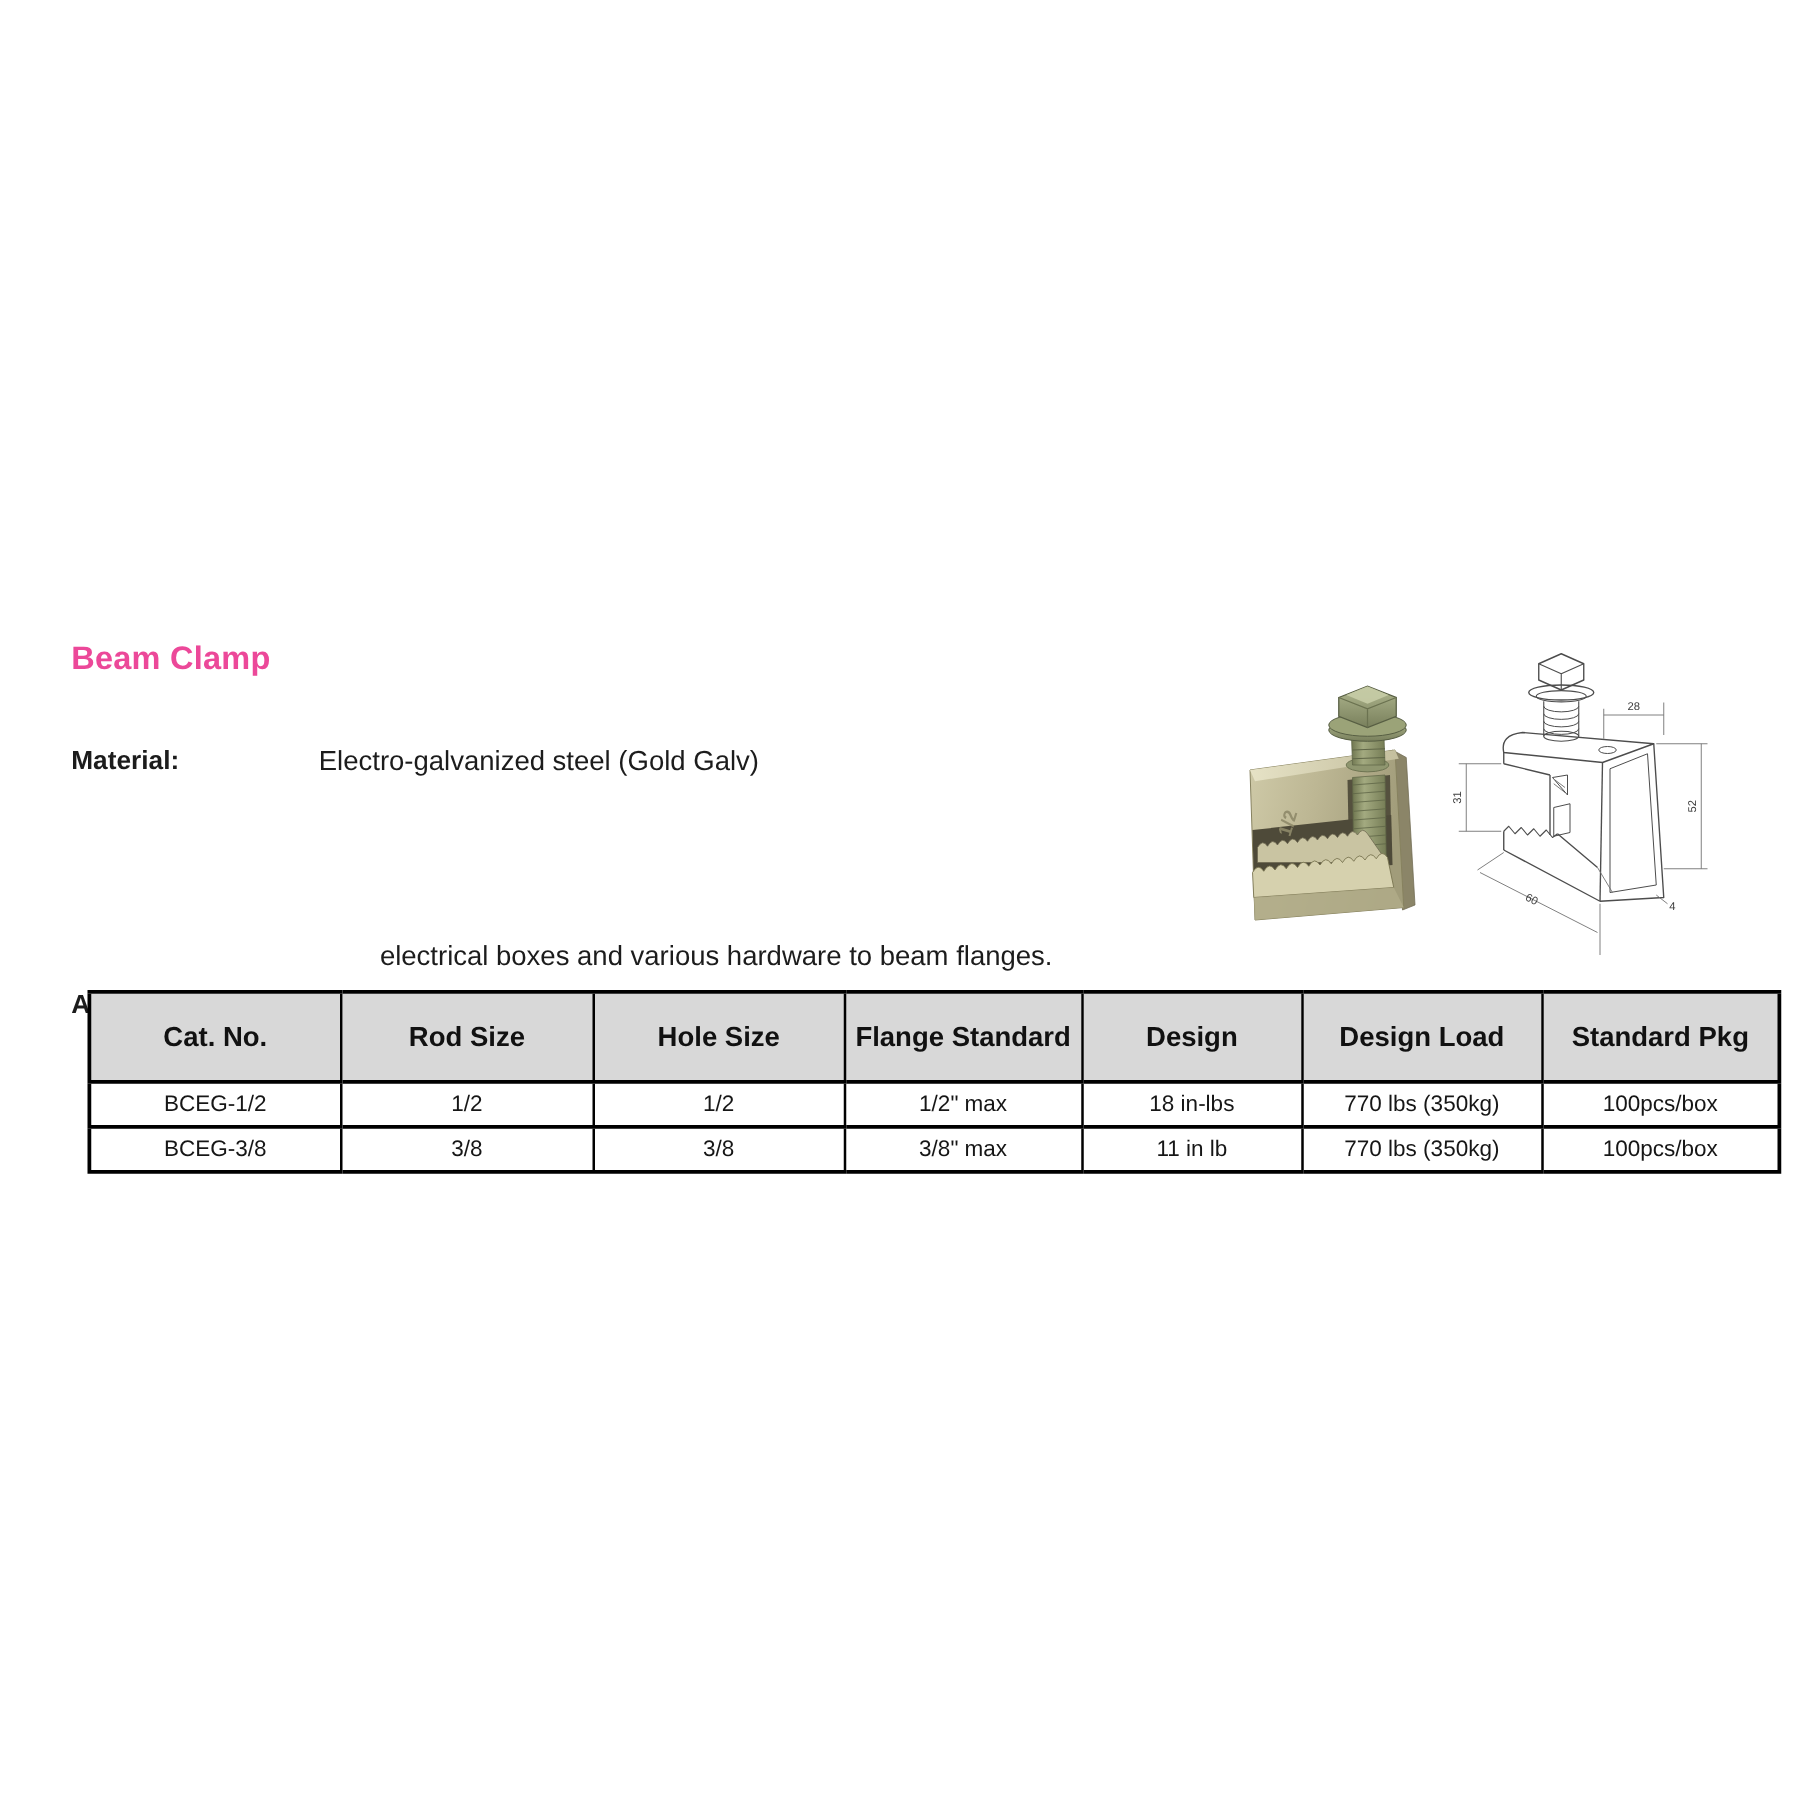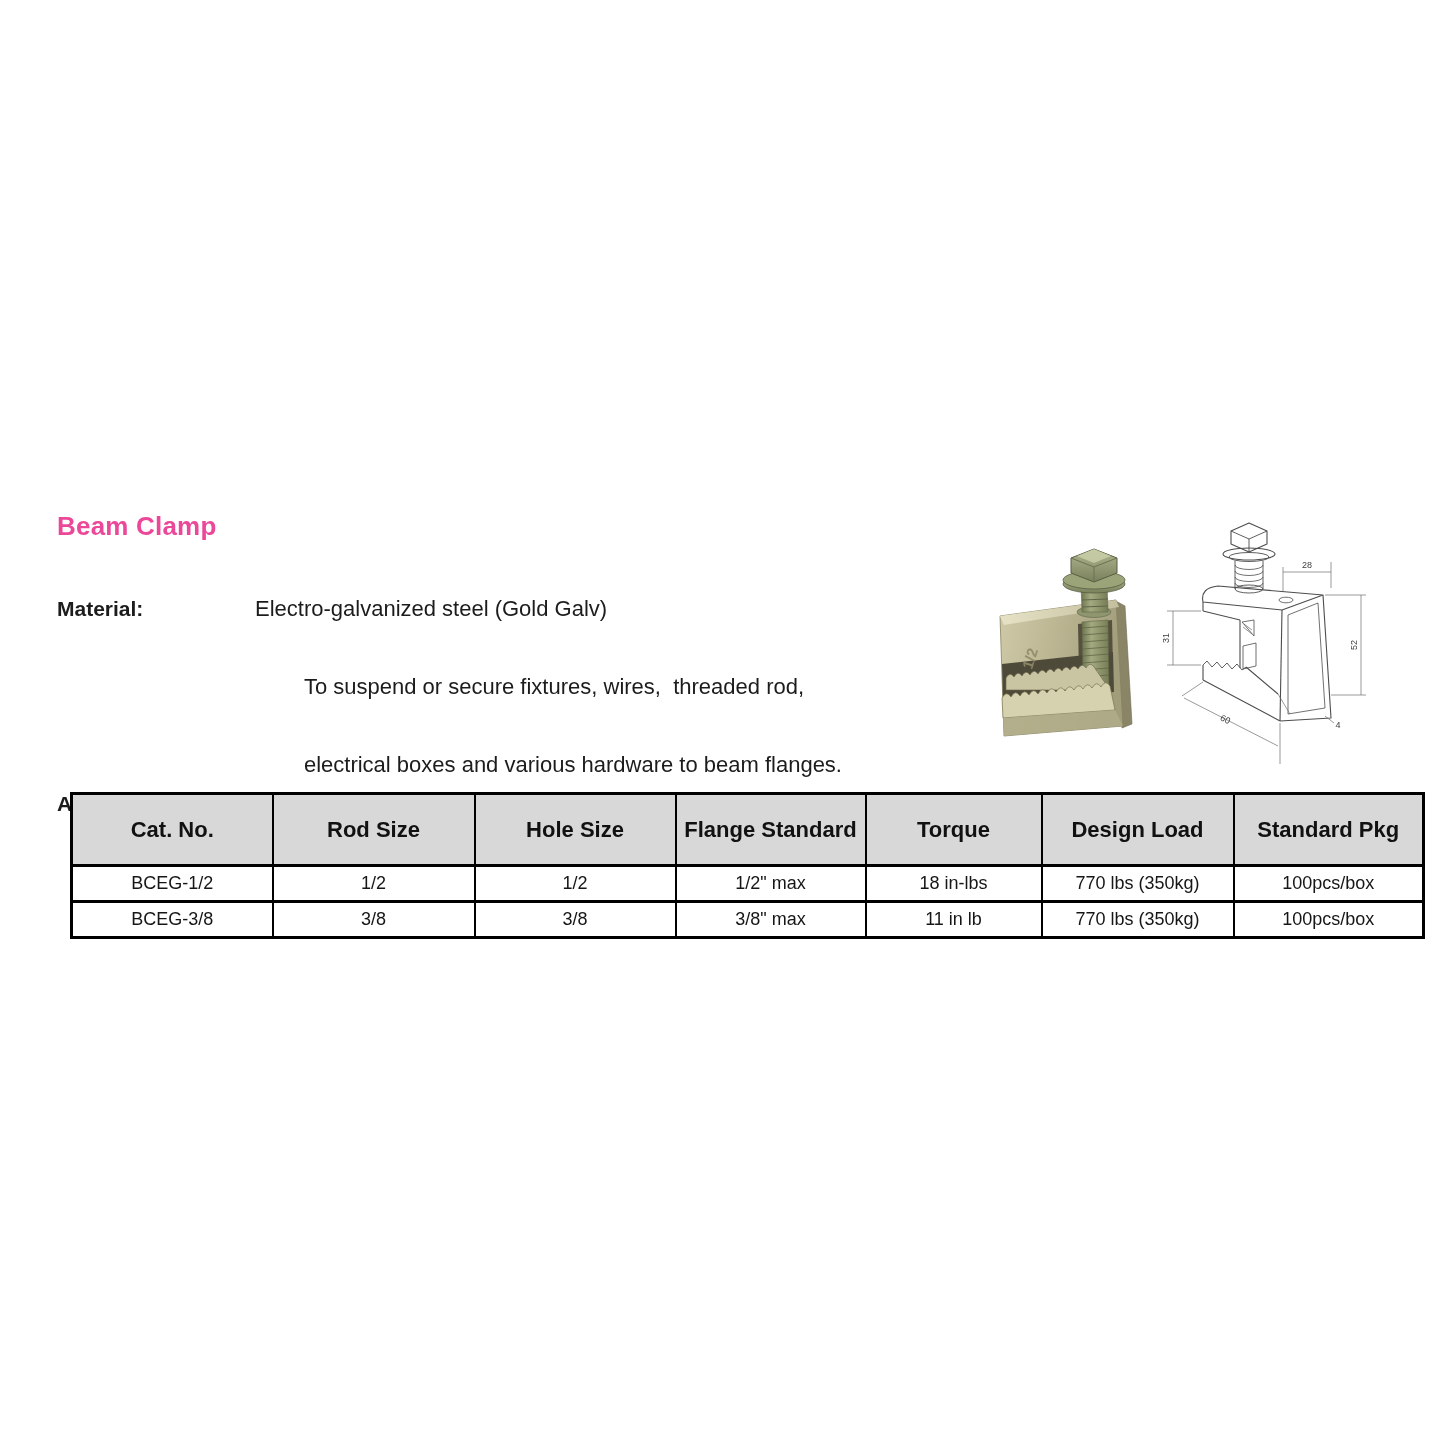--- a/index.html
+++ b/index.html
@@ -61,21 +61,21 @@
   <div class="title">Beam Clamp</div>
 
   <div class="specs">
     <div class="spec-row">
       <div class="spec-label">Material:</div>
       <div class="spec-value">Electro-galvanized steel (Gold Galv)</div>
     </div>
     <div class="spec-row">
       <div class="spec-label">Application:</div>
       <div class="spec-value">
-        <span>To suspend or secure fixtures, wires,  threaded rod,</span><br>
+        <br>
         <span>electrical boxes and various hardware to beam flanges.</span>
       </div>
     </div>
   </div>
 
   <div class="photo-wrap">
     <svg width="160" height="200" viewBox="0 0 160 200">
       <defs>
         <linearGradient id="gBody" x1="0" y1="0" x2="1" y2="0.25">
           <stop offset="0" stop-color="#cfcaa8"></stop>
@@ -207,21 +207,21 @@
         <col style="width:176px">
         <col style="width:192px">
         <col style="width:190px">
     </colgroup>
     <thead>
       <tr>
         <th>Cat. No.</th>
         <th>Rod Size</th>
         <th>Hole Size</th>
         <th style="width:160px">Flange Standard</th>
-        <th>Torque</th>
+        <th>Design</th>
         <th>Design Load</th>
         <th>Standard Pkg</th>
       </tr>
     </thead>
     <tbody>
       <tr>
         <td>BCEG-1/2</td>
         <td>1/2</td>
         <td>1/2</td>
         <td>1/2" max</td>

